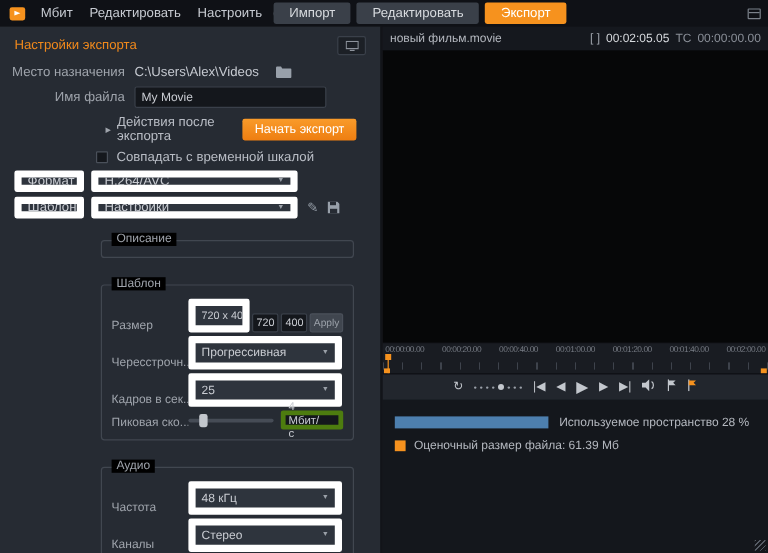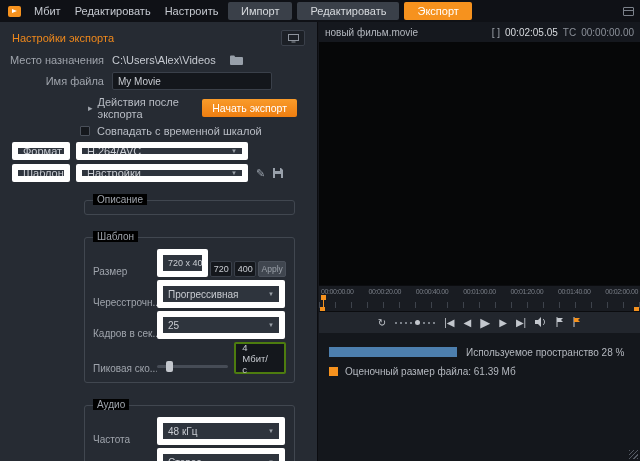--- a/index.html
+++ b/index.html
@@ -76,21 +76,21 @@
   .gb-dd { height:28px; font-size:10px; }
   .dd-size { width:54px; font-size:9px; }
   .dd-wide { width:128px; }
   .num-input { width:22px; height:16px; margin-left:2px; background:#14171c; border:1px solid #3a404a;
     border-radius:2px; color:#c9ccd2; font-size:9px; text-align:center; padding:0; font-family:inherit; }
   .apply-btn { width:30px; height:16px; margin-left:2px; background:#40464f; border:1px solid #4a505a;
     border-radius:2px; color:#9aa0a8; font-size:8.5px; font-family:inherit; padding:0; }
   .slider { flex:1; height:16px; position:relative; margin-right:6px; }
   .slider-track { position:absolute; left:0; right:0; top:7px; height:3px; background:#464c56; border-radius:2px; }
   .slider-handle { position:absolute; left:9px; top:3px; width:7px; height:11px; background:#c3c7cd; border-radius:2px; }
-  .value-box { width:52px; height:32px; background:#14171c; border:2px solid #4d7c0f; border-radius:2px;
+  .value-box { width:52px; height:16px; background:#14171c; border:4px solid #4d7c0f; border-radius:2px;
     color:#c9ccd2; font-size:9.5px; display:flex; align-items:center; justify-content:flex-end; padding:0 16px; flex:none; }
 
   
   .right-panel { position:absolute; top:22px; left:319px; right:0; bottom:0; background:#14171c; }
   .preview-header { height:20px; display:flex; align-items:center; padding:0 6px; font-size:10px;
     color:#b4b8bf; background:#15181e; }
   .ph-right { margin-left:auto; display:flex; align-items:center; gap:5px; color:#9ea3ab; font-size:10px; white-space:nowrap; }
   .ph-dur { color:#d7dade; }
   .ph-tc { color:#8b9099; }
   .video-area { height:243px; background:#060708; }

